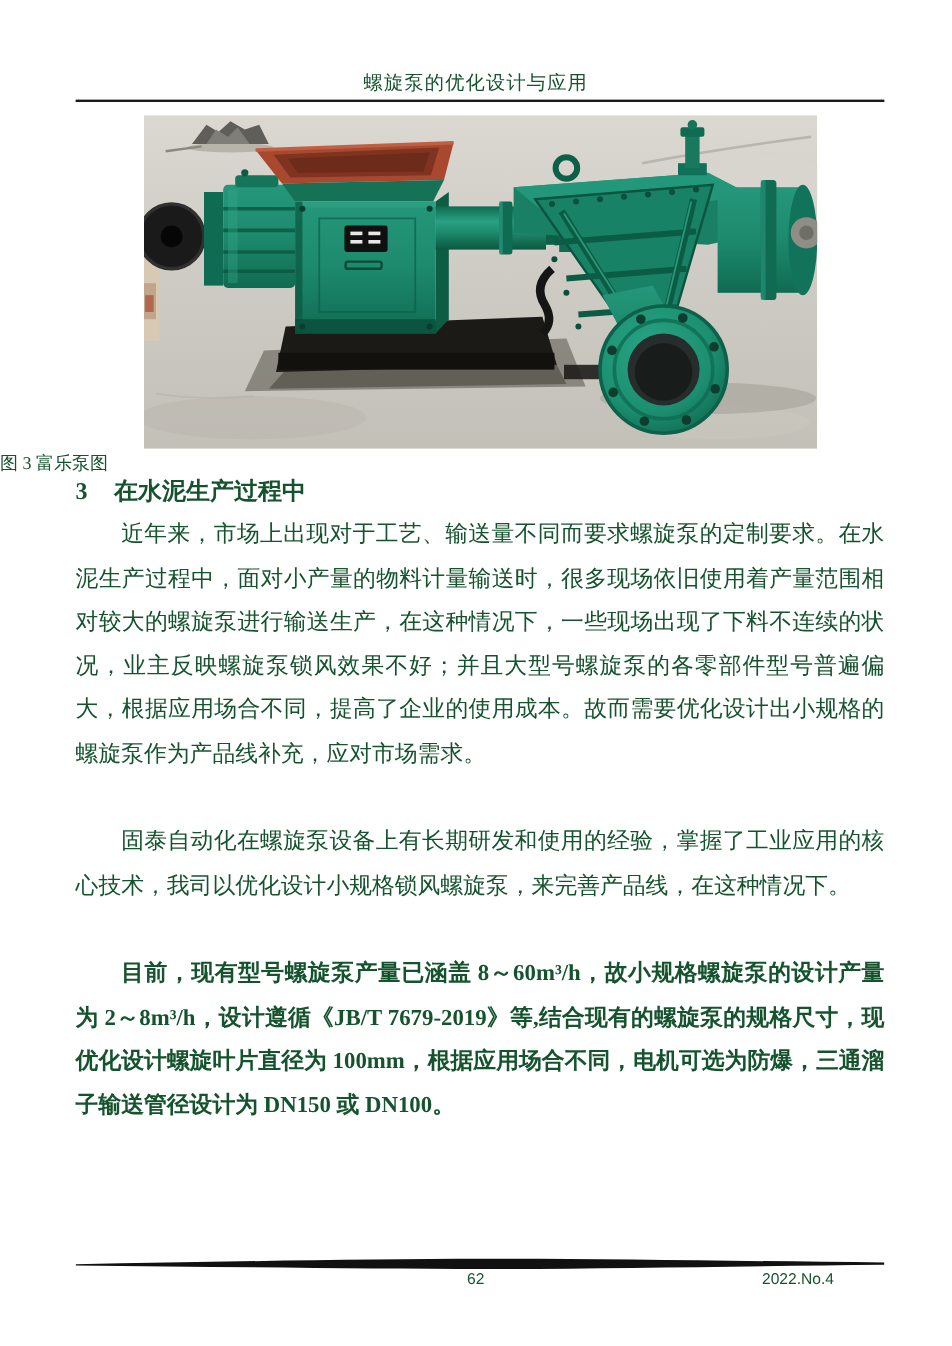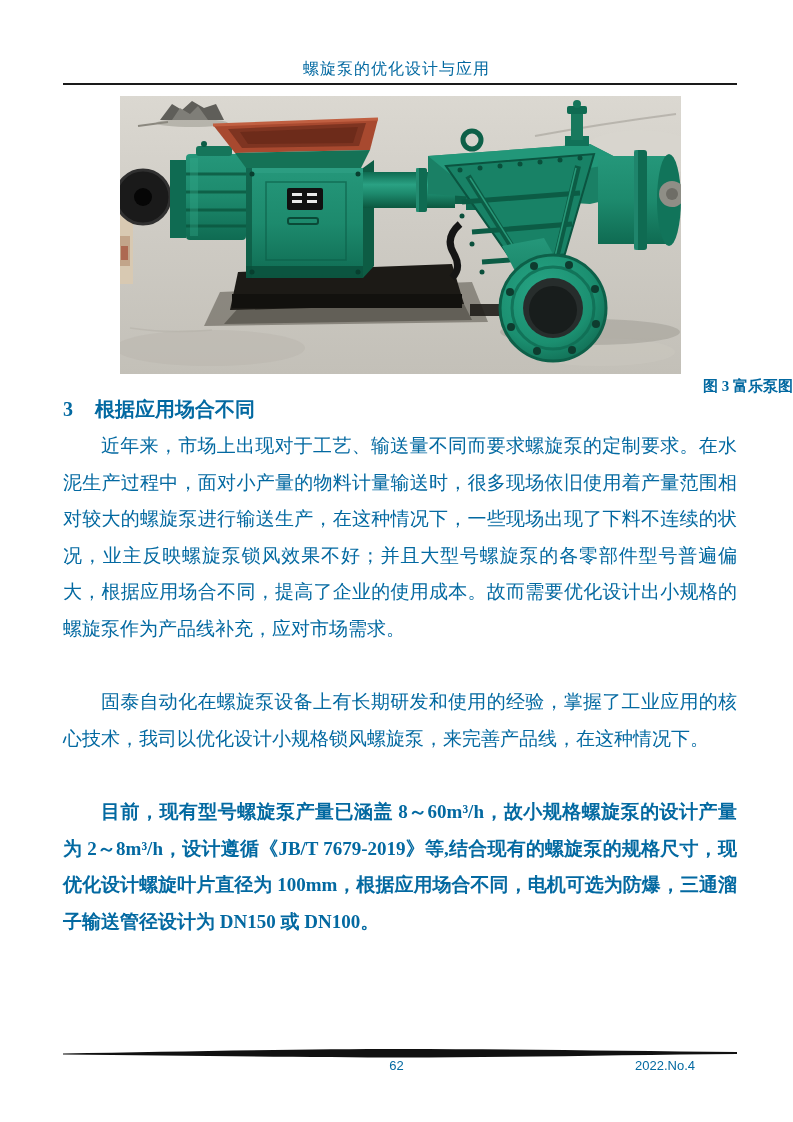--- a/index.html
+++ b/index.html
@@ -1,36 +1,36 @@
 <!DOCTYPE html>
 <html><head>
 <meta charset="utf-8">
 <style>
   * { margin:0; padding:0; box-sizing:border-box; }
   html,body { background:#ffffff; }
   #page {
     position:relative; width:793px; height:1122px; background:#ffffff;
-    font-family:"Liberation Serif","DejaVu Serif",serif; color:#0369a1;
+    font-family:"Liberation Serif","DejaVu Serif",serif; color:#14532d;
     overflow:hidden; margin:0 auto;
   }
   .running-title {
     position:absolute; top:59px; left:0; width:100%;
     text-align:center; font-size:16px; letter-spacing:1px;
   }
   .header-rule {
     position:absolute; top:83px; left:63px; width:674px; height:2px;
     background:#1a1a1a;
   }
   figure.photo {
     position:absolute; top:96px; left:120px; width:561px; height:278px;
   }
   figure.photo svg { display:block; width:561px; height:278px; }
   .caption {
     position:absolute; top:377px; left:0; width:100%;
-    text-align:right; font-weight:700; font-size:15px;
+    text-align:left; font-weight:400; font-size:15px;
   }
   h2.sec {
     position:absolute; left:63px; width:674px;
     font-size:20px; font-weight:700; white-space:nowrap;
   }
   h2.sec .sec-num { display:inline-block; margin-right:22px; }
   #sec3 { top:396px; }
   #sec4 { top:650px; }
   p.body {
     position:absolute; left:63px; width:674px;
@@ -237,21 +237,21 @@
         <rect x="451" y="14" width="12" height="30" fill="#18795d"></rect>
         <rect x="447" y="10" width="20" height="8" rx="2" fill="#0f6b52"></rect>
         <circle cx="457" cy="8" r="4" fill="#14755a"></circle>
       </g>
     </svg>
   </figure>
 
   <div class="caption">图 3 富乐泵图</div>
 
   <h2 class="sec" id="sec3">
-    <span class="sec-num">3</span><span>根据应用场合不同</span>
+    <span class="sec-num">3</span><span>在水泥生产过程中</span>
   </h2>
 
   <p class="body" id="p1">近年来，市场上出现对于工艺、输送量不同而要求螺旋泵的定制要求。在水泥生产过程中，面对小产量的物料计量输送时，很多现场依旧使用着产量范围相对较大的螺旋泵进行输送生产，在这种情况下，一些现场出现了下料不连续的状况，业主反映螺旋泵锁风效果不好；并且大型号螺旋泵的各零部件型号普遍偏大，根据应用场合不同，提高了企业的使用成本。故而需要优化设计出小规格的螺旋泵作为产品线补充，应对市场需求。</p>
 
 
   <p class="body" id="p2">固泰自动化在螺旋泵设备上有长期研发和使用的经验，掌握了工业应用的核心技术，我司以优化设计小规格锁风螺旋泵，来完善产品线，在这种情况下。</p>
   <p class="body" id="p3">目前，现有型号螺旋泵产量已涵盖 8～60m³/h，故小规格螺旋泵的设计产量为 2～8m³/h，设计遵循《JB/T 7679-2019》等,结合现有的螺旋泵的规格尺寸，现优化设计螺旋叶片直径为 100mm，根据应用场合不同，电机可选为防爆，三通溜子输送管径设计为 DN150 或 DN100。</p>
 
   <div class="footer-band">
     <svg viewBox="0 0 674 12" preserveAspectRatio="none">

